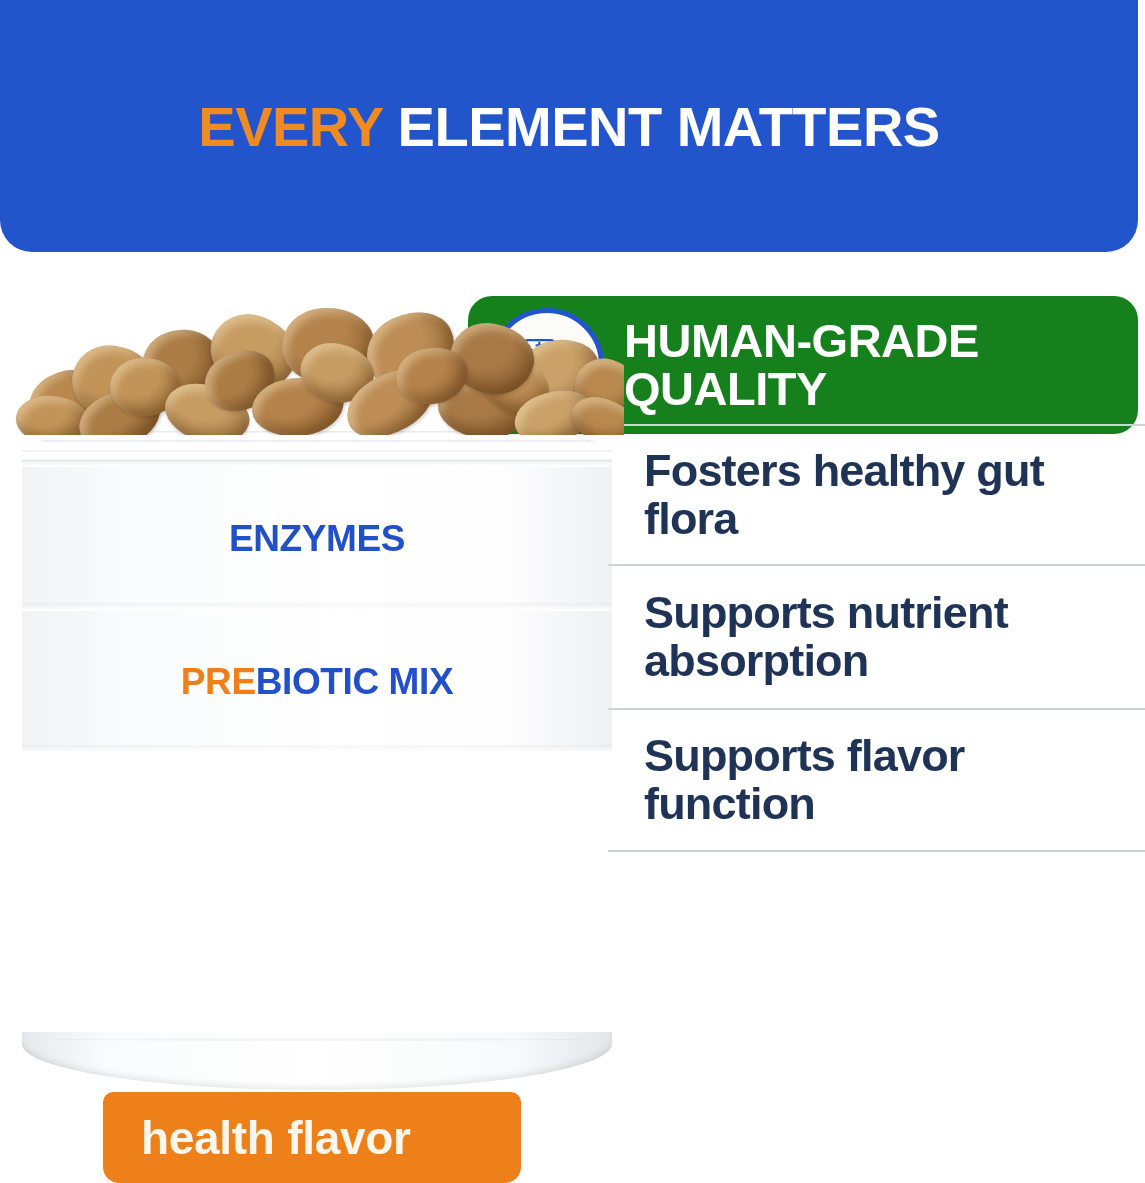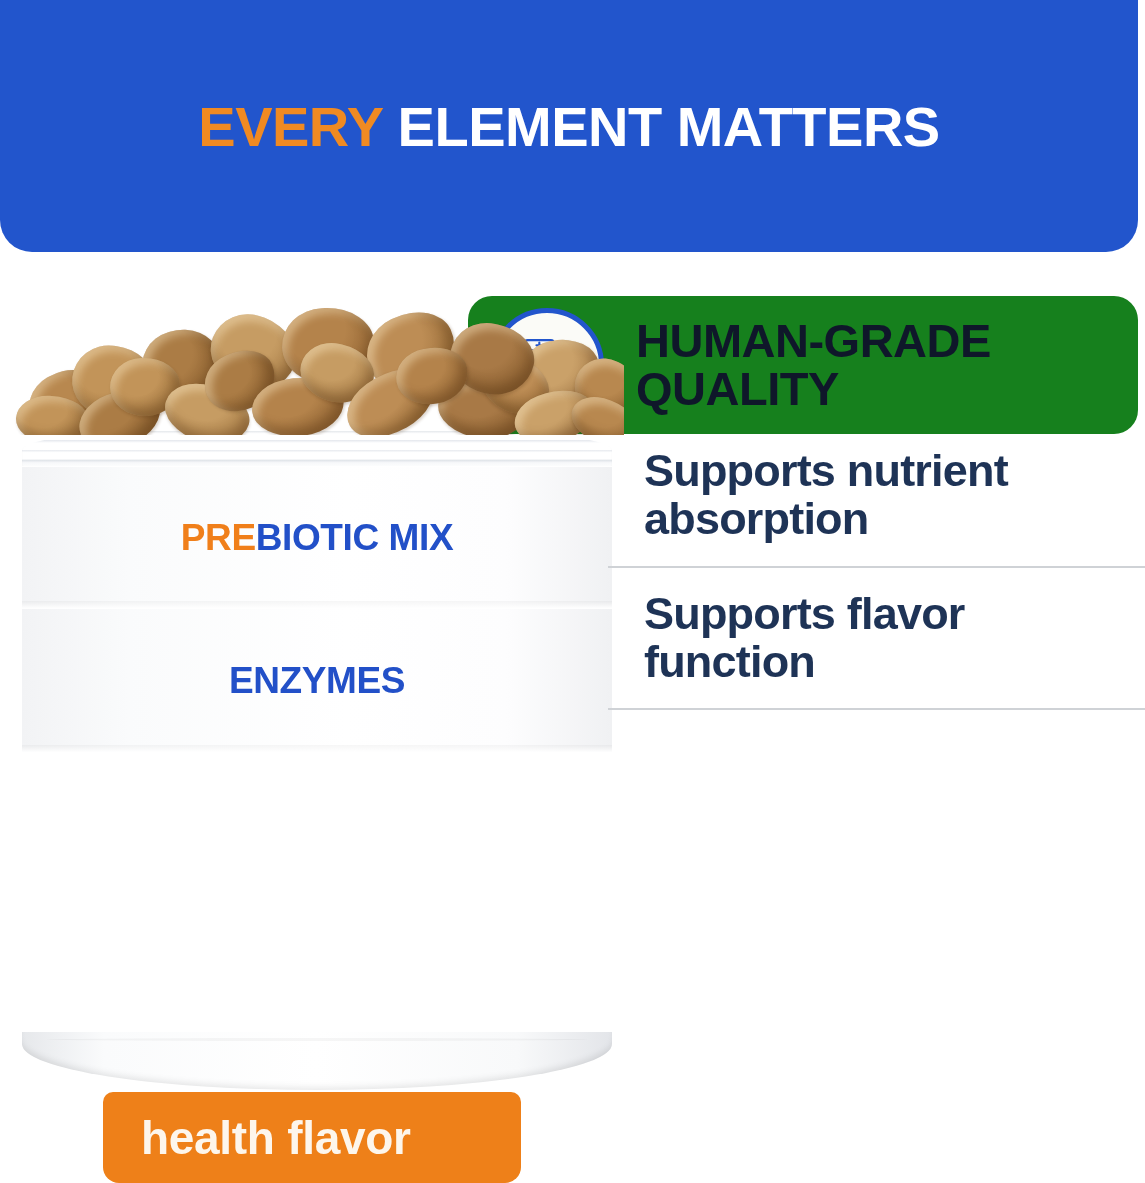--- a/index.html
+++ b/index.html
@@ -43,22 +43,22 @@
   .badge-icon-wrap {
     width: 114px; height: 114px; flex: 0 0 114px;
     border-radius: 50%;
     background: #fbfbf7;
     border: 5px solid #2255cc;
     display: flex; align-items: center; justify-content: center;
     overflow: hidden;
   }
   .badge-icon-wrap svg { width: 96px; height: 96px; display:block; }
   .badge-label {
-    margin-left: 32px;
-    color: #0f172a;
+    margin-left: 20px;
+    color: #ffffff;
     font-weight: 700;
     font-size: 47px;
     line-height: 1.02;
     letter-spacing: -0.5px;
     text-transform: uppercase;
   }
 
   
   .jar {
     position: absolute; left: 22px; top: 424px;
@@ -195,25 +195,25 @@
       <div class="nug" style="left: 96px; top: 58px; width: 70px; height: 58px; background: radial-gradient(at 34% 28%, rgb(194, 148, 89) 0%, rgb(194, 148, 89) 38%, rgb(143, 101, 49) 100%); transform: rotate(-1deg); z-index: 13;"></div>
       <div class="nug" style="left: 190px; top: 52px; width: 72px; height: 58px; background: radial-gradient(at 34% 28%, rgb(171, 124, 69) 0%, rgb(171, 124, 69) 38%, rgb(125, 84, 38) 100%); transform: rotate(-24deg); z-index: 14;"></div>
       <div class="nug" style="left: 286px; top: 44px; width: 74px; height: 58px; background: radial-gradient(at 34% 28%, rgb(198, 156, 99) 0%, rgb(198, 156, 99) 38%, rgb(151, 108, 56) 100%); transform: rotate(13deg); z-index: 15;"></div>
       <div class="nug" style="left: 382px; top: 48px; width: 72px; height: 56px; background: radial-gradient(at 34% 28%, rgb(180, 131, 75) 0%, rgb(180, 131, 75) 38%, rgb(133, 89, 42) 100%); transform: rotate(-10deg); z-index: 16;"></div>
       <div class="nug" style="left: 466px; top: 58px; width: 70px; height: 54px; background: radial-gradient(at 34% 28%, rgb(189, 141, 85) 0%, rgb(189, 141, 85) 38%, rgb(142, 99, 47) 100%); transform: rotate(27deg); z-index: 10;"></div>
     </div>
 
   <div class="jar">
     <div class="jar-neck"></div>
     <div class="jar-body" id="panels">
+        <div class="panel" style="height: 144px;">
+          <div class="panel-label"><span>ENZYMES</span></div>
+        </div>
         <div class="panel" style="height: 142px;">
           <div class="panel-label"><span class="pre">PRE</span><span>BIOTIC MIX</span></div>
-        </div>
-        <div class="panel" style="height: 144px;">
-          <div class="panel-label"><span>ENZYMES</span></div>
         </div>
       </div>
     <div class="jar-base"></div>
   </div>
 
   <div class="badge">
     <div class="badge-icon-wrap">
       <svg viewBox="0 0 100 100" fill="none" stroke="#2255cc" stroke-width="2.4" stroke-linecap="round" stroke-linejoin="round">
 
         <path d="M30 24 h24 a3 3 0 0 1 3 3 v8 h-30 v-8 a3 3 0 0 1 3 -3 z"></path>
@@ -247,20 +247,23 @@
       </svg>
     </div>
     <div class="badge-label">HUMAN-GRADE QUALITY</div>
   </div>
 
   <div class="flavor-tag">
     <span class="flavor-text">health flavor</span>
   </div>
 
   <div class="benefits" id="benefits">
+      <div class="benefit-row first" style="height: 142px;">
+        <div class="benefit-text" style="max-width: 470px;">Fosters healthy gut flora</div>
+      </div>
       <div class="benefit-row" style="height: 144px;">
         <div class="benefit-text" style="max-width: 470px;">Supports nutrient absorption</div>
       </div>
       <div class="benefit-row" style="height: 142px;">
         <div class="benefit-text" style="max-width: 470px;">Supports flavor function</div>
       </div>
     </div>
 
 </div>
 

